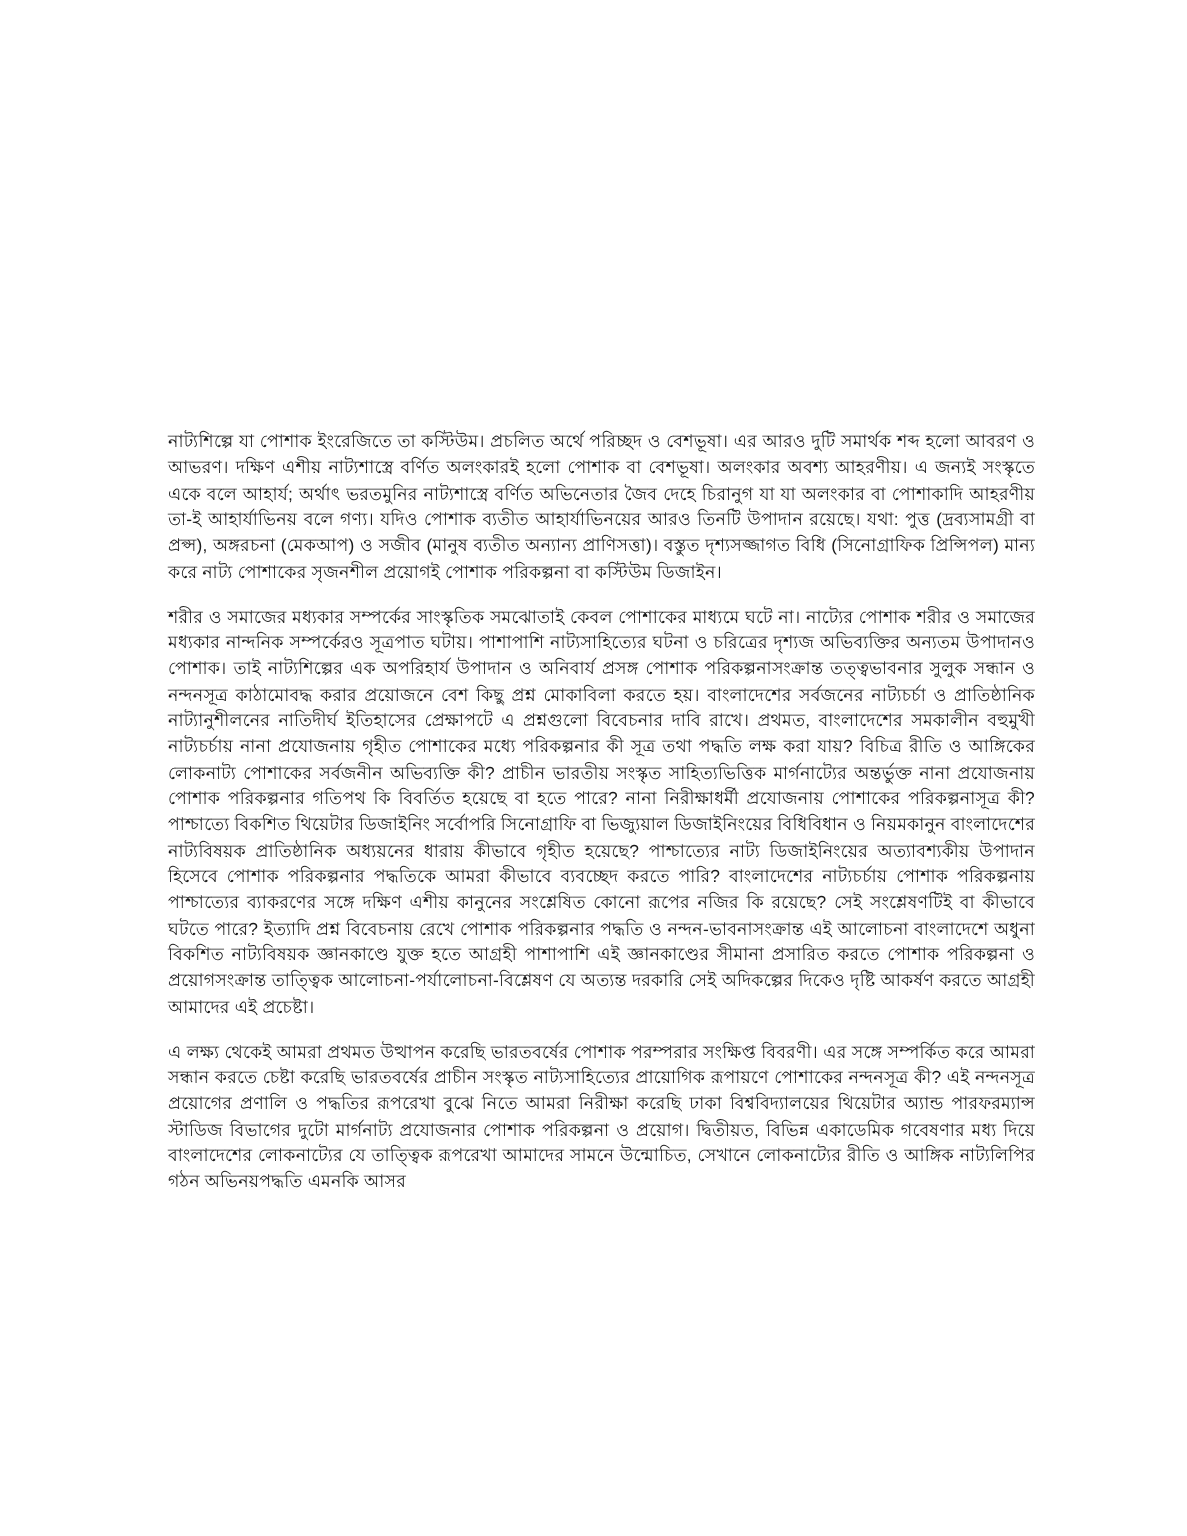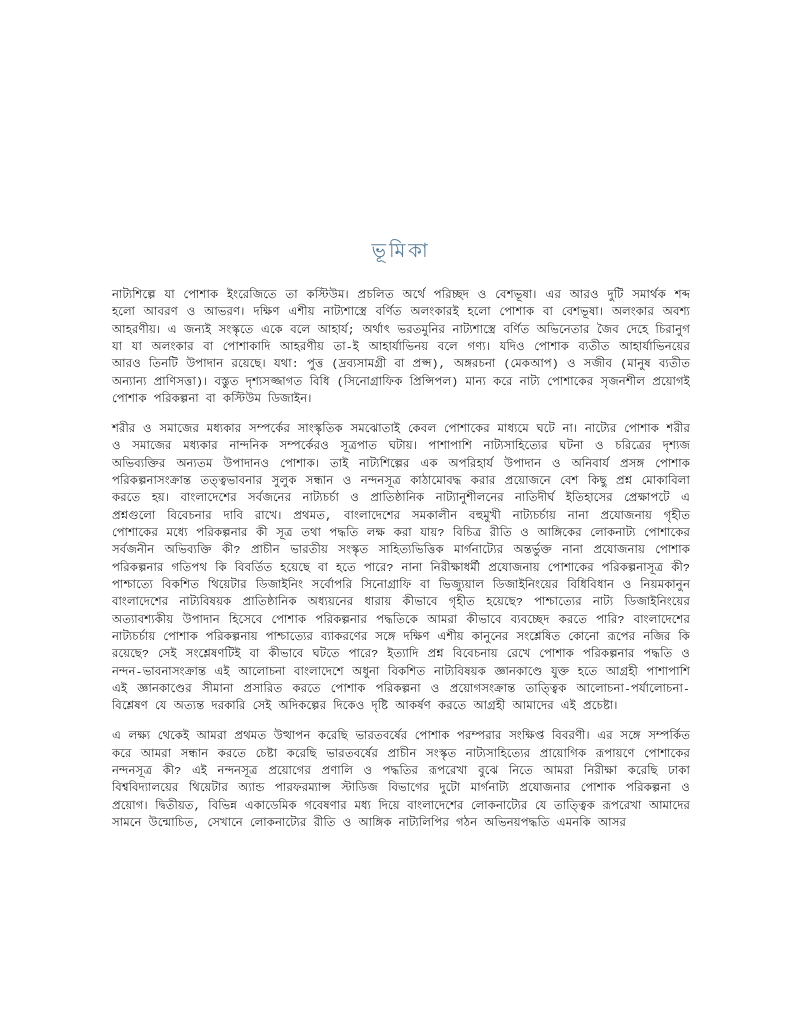--- a/index.html
+++ b/index.html
@@ -43,21 +43,21 @@
   }
   .body-text {
     position: absolute;
     left: 0;
     width: 578px;
     color: #1a1a1a;
     font-size: 11.6px;
     line-height: 17.35px;
     text-align: justify;
     text-justify: inter-word;
-    font-family: Liberation Mono, monospace;
+    font-family: Liberation Sans, sans-serif;
     letter-spacing: 0.15px;
   }
   p.para {
     margin: 0 0 12.5px 0;
     padding: 0;
     text-align: justify;
     text-indent: 0;
   }
   p.para:last-child {
     margin-bottom: 0;
@@ -66,21 +66,20 @@
   p.para.indent-first {
     text-indent: 0;
   }
 </style>
 </head>
 <body>
 
 <div class="page">
   <div class="page-inner">
 
-    <h1 class="doc-title">ভূমিকা</h1>
 
     <div class="body-text" style="top: 286px;">
       <p class="para indent-first">নাট্যশিল্পে যা পোশাক ইংরেজিতে তা কস্টিউম। প্রচলিত অর্থে পরিচ্ছদ ও বেশভূষা। এর আরও দুটি সমার্থক শব্দ হলো আবরণ ও আভরণ। দক্ষিণ এশীয় নাট্যশাস্ত্রে বর্ণিত অলংকারই হলো পোশাক বা বেশভূষা। অলংকার অবশ্য আহরণীয়। এ জন্যই সংস্কৃতে একে বলে আহার্য; অর্থাৎ ভরতমুনির নাট্যশাস্ত্রে বর্ণিত অভিনেতার জৈব দেহে চিরানুগ যা যা অলংকার বা পোশাকাদি আহরণীয় তা-ই আহার্যাভিনয় বলে গণ্য। যদিও পোশাক ব্যতীত আহার্যাভিনয়ের আরও তিনটি উপাদান রয়েছে। যথা: পুত্ত (দ্রব্যসামগ্রী বা প্রপ্স), অঙ্গরচনা (মেকআপ) ও সজীব (মানুষ ব্যতীত অন্যান্য প্রাণিসত্তা)। বস্তুত দৃশ্যসজ্জাগত বিধি (সিনোগ্রাফিক প্রিন্সিপল) মান্য করে নাট্য পোশাকের সৃজনশীল প্রয়োগই পোশাক পরিকল্পনা বা কস্টিউম ডিজাইন।</p>
       <p class="para">শরীর ও সমাজের মধ্যকার সম্পর্কের সাংস্কৃতিক সমঝোতাই কেবল পোশাকের মাধ্যমে ঘটে না। নাট্যের পোশাক শরীর ও সমাজের মধ্যকার নান্দনিক সম্পর্কেরও সূত্রপাত ঘটায়। পাশাপাশি নাট্যসাহিত্যের ঘটনা ও চরিত্রের দৃশ্যজ অভিব্যক্তির অন্যতম উপাদানও পোশাক। তাই নাট্যশিল্পের এক অপরিহার্য উপাদান ও অনিবার্য প্রসঙ্গ পোশাক পরিকল্পনাসংক্রান্ত তত্ত্বভাবনার সুলুক সন্ধান ও নন্দনসূত্র কাঠামোবদ্ধ করার প্রয়োজনে বেশ কিছু প্রশ্ন মোকাবিলা করতে হয়। বাংলাদেশের সর্বজনের নাট্যচর্চা ও প্রাতিষ্ঠানিক নাট্যানুশীলনের নাতিদীর্ঘ ইতিহাসের প্রেক্ষাপটে এ প্রশ্নগুলো বিবেচনার দাবি রাখে। প্রথমত, বাংলাদেশের সমকালীন বহুমুখী নাট্যচর্চায় নানা প্রযোজনায় গৃহীত পোশাকের মধ্যে পরিকল্পনার কী সূত্র তথা পদ্ধতি লক্ষ করা যায়? বিচিত্র রীতি ও আঙ্গিকের লোকনাট্য পোশাকের সর্বজনীন অভিব্যক্তি কী? প্রাচীন ভারতীয় সংস্কৃত সাহিত্যভিত্তিক মার্গনাট্যের অন্তর্ভুক্ত নানা প্রযোজনায় পোশাক পরিকল্পনার গতিপথ কি বিবর্তিত হয়েছে বা হতে পারে? নানা নিরীক্ষাধর্মী প্রযোজনায় পোশাকের পরিকল্পনাসূত্র কী? পাশ্চাত্যে বিকশিত থিয়েটার ডিজাইনিং সর্বোপরি সিনোগ্রাফি বা ভিজ্যুয়াল ডিজাইনিংয়ের বিধিবিধান ও নিয়মকানুন বাংলাদেশের নাট্যবিষয়ক প্রাতিষ্ঠানিক অধ্যয়নের ধারায় কীভাবে গৃহীত হয়েছে? পাশ্চাত্যের নাট্য ডিজাইনিংয়ের অত্যাবশ্যকীয় উপাদান হিসেবে পোশাক পরিকল্পনার পদ্ধতিকে আমরা কীভাবে ব্যবচ্ছেদ করতে পারি? বাংলাদেশের নাট্যচর্চায় পোশাক পরিকল্পনায় পাশ্চাত্যের ব্যাকরণের সঙ্গে দক্ষিণ এশীয় কানুনের সংশ্লেষিত কোনো রূপের নজির কি রয়েছে? সেই সংশ্লেষণটিই বা কীভাবে ঘটতে পারে? ইত্যাদি প্রশ্ন বিবেচনায় রেখে পোশাক পরিকল্পনার পদ্ধতি ও নন্দন-ভাবনাসংক্রান্ত এই আলোচনা বাংলাদেশে অধুনা বিকশিত নাট্যবিষয়ক জ্ঞানকাণ্ডে যুক্ত হতে আগ্রহী  পাশাপাশি এই জ্ঞানকাণ্ডের সীমানা প্রসারিত করতে পোশাক পরিকল্পনা ও প্রয়োগসংক্রান্ত তাত্ত্বিক আলোচনা-পর্যালোচনা-বিশ্লেষণ যে অত্যন্ত দরকারি সেই অদিকল্পের দিকেও দৃষ্টি আকর্ষণ করতে আগ্রহী আমাদের এই প্রচেষ্টা।</p>
       <p class="para">এ লক্ষ্য থেকেই আমরা প্রথমত উত্থাপন করেছি ভারতবর্ষের পোশাক পরম্পরার সংক্ষিপ্ত বিবরণী। এর সঙ্গে সম্পর্কিত করে আমরা সন্ধান করতে চেষ্টা করেছি ভারতবর্ষের প্রাচীন সংস্কৃত নাট্যসাহিত্যের প্রায়োগিক রূপায়ণে পোশাকের নন্দনসূত্র কী? এই নন্দনসূত্র প্রয়োগের প্রণালি ও পদ্ধতির রূপরেখা বুঝে নিতে আমরা নিরীক্ষা করেছি ঢাকা বিশ্ববিদ্যালয়ের থিয়েটার অ্যান্ড পারফরম্যান্স স্টাডিজ বিভাগের দুটো মার্গনাট্য প্রযোজনার পোশাক পরিকল্পনা ও প্রয়োগ। দ্বিতীয়ত, বিভিন্ন একাডেমিক গবেষণার মধ্য দিয়ে বাংলাদেশের লোকনাট্যের যে তাত্ত্বিক রূপরেখা আমাদের সামনে উন্মোচিত, সেখানে লোকনাট্যের রীতি ও আঙ্গিক নাট্যলিপির গঠন অভিনয়পদ্ধতি এমনকি আসর</p>
     </div>
 
   </div>
 </div>
 

